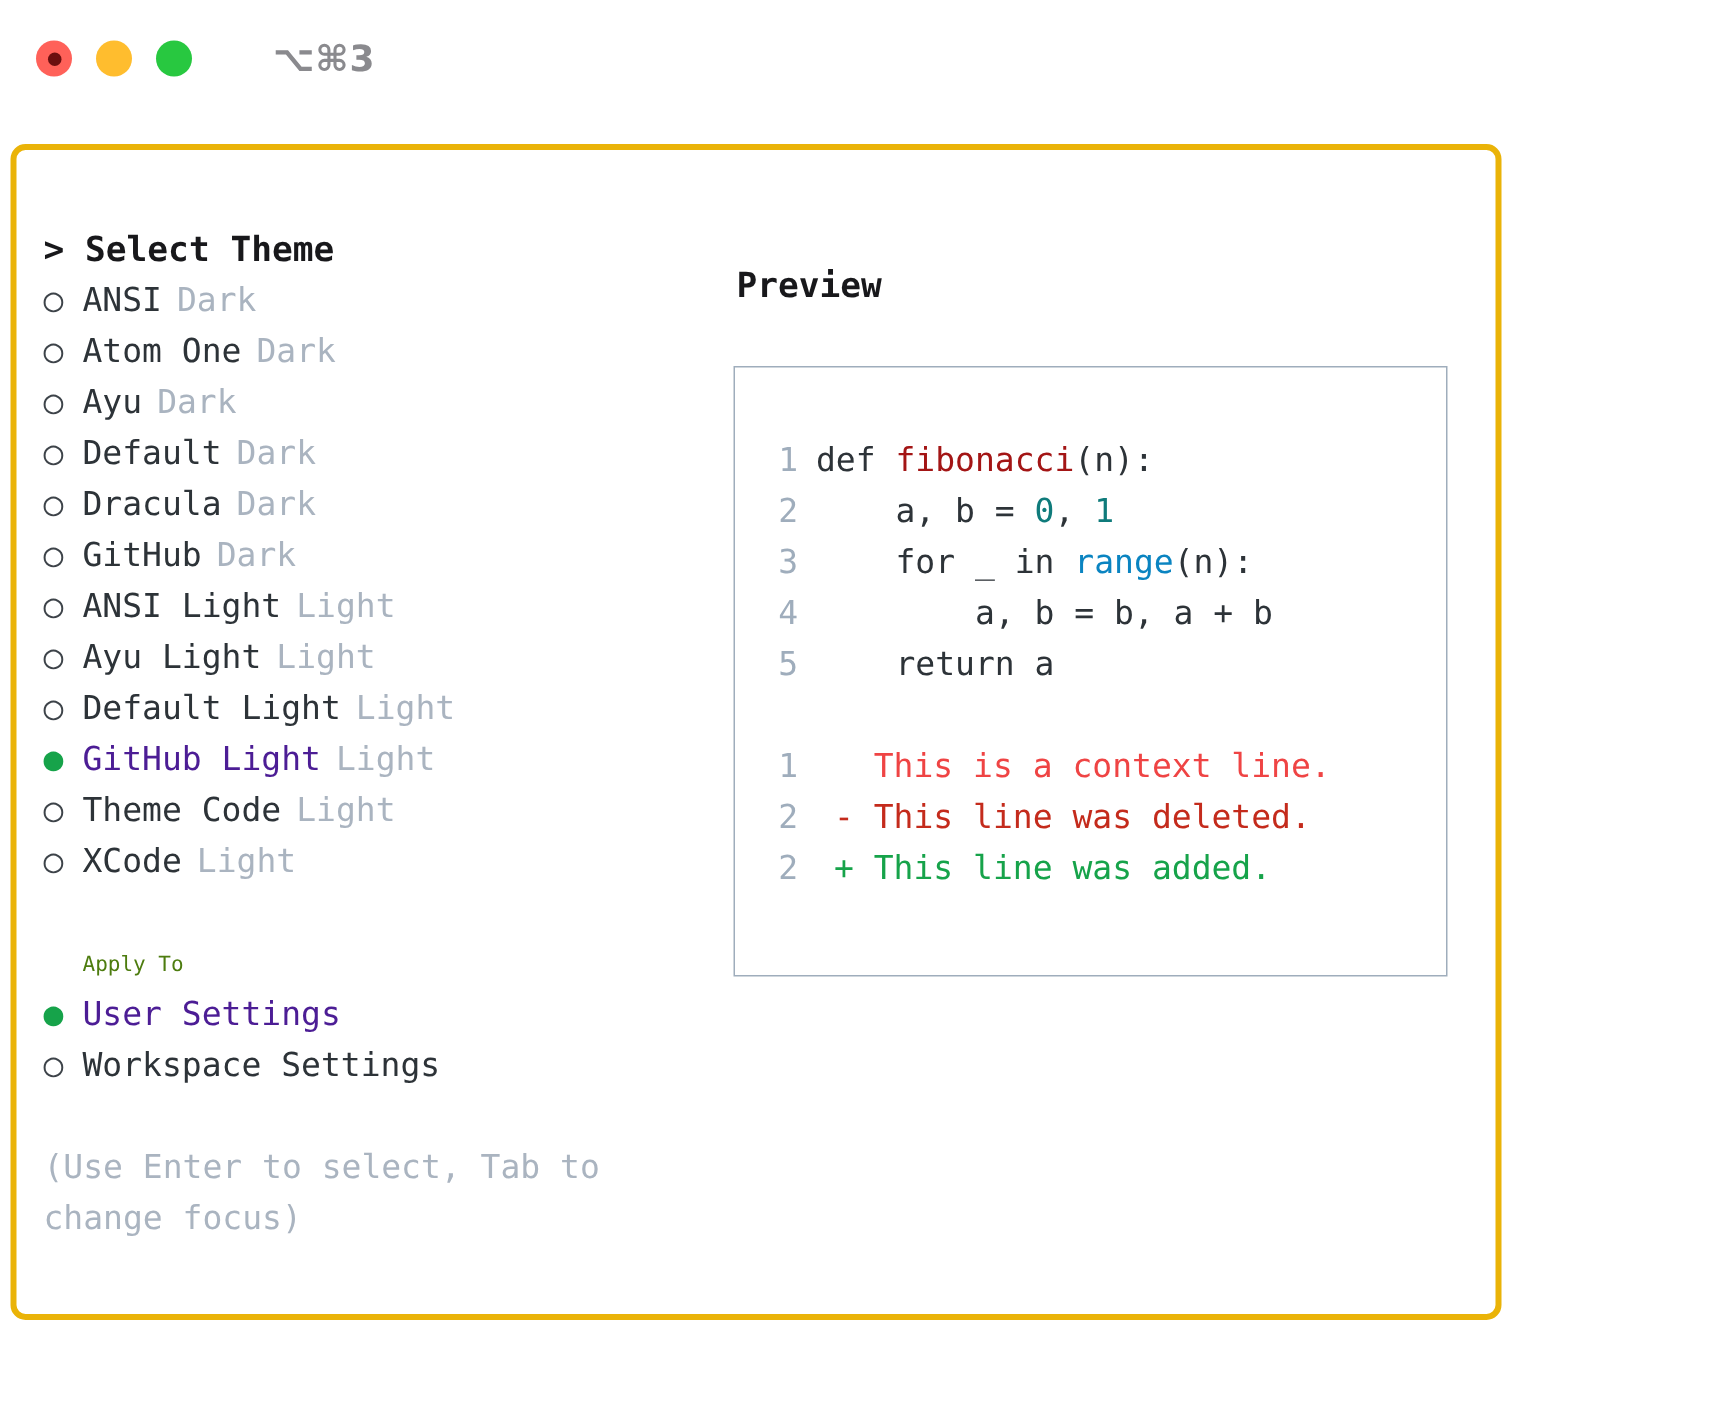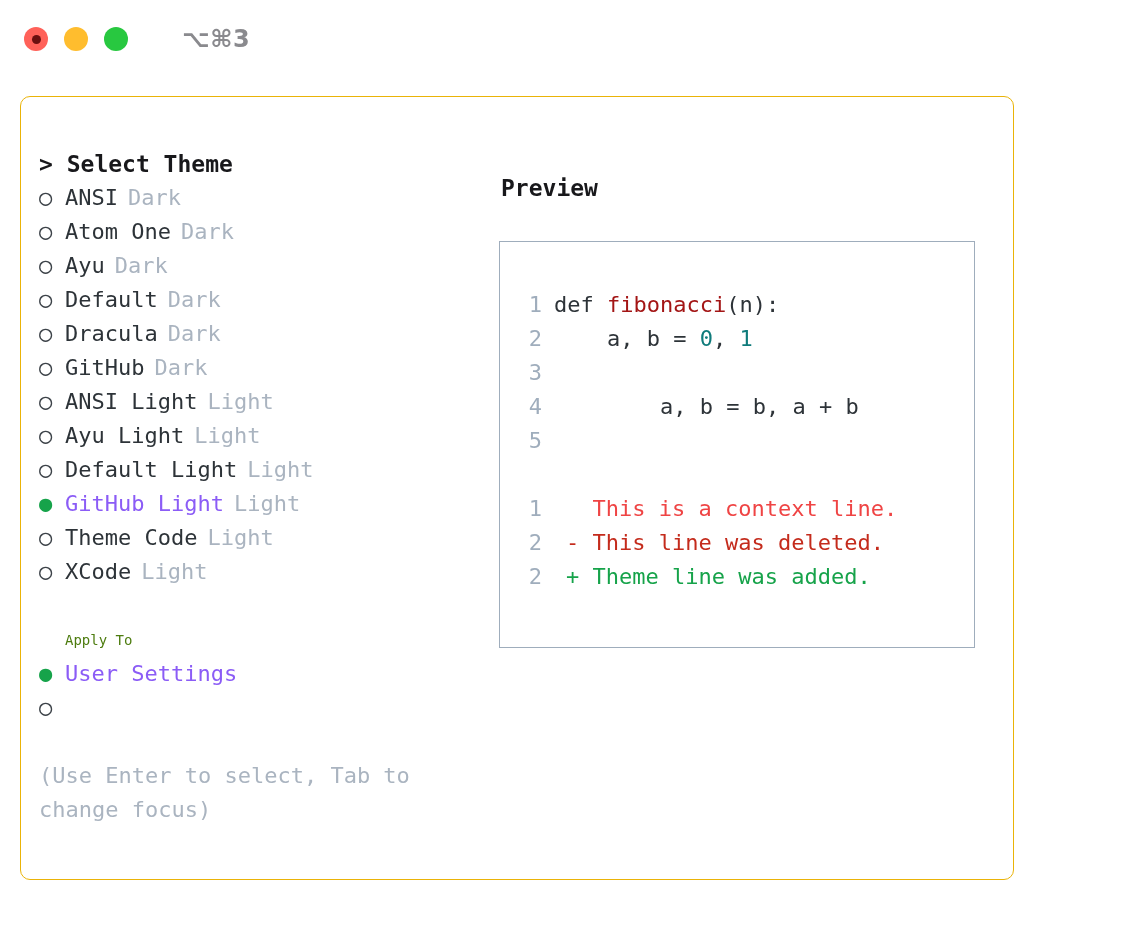--- a/index.html
+++ b/index.html
@@ -64,25 +64,25 @@
     font-size: 24px;
     font-weight: bold;
     color: #8a8a8e;
     letter-spacing: 0.5px;
     font-family: "DejaVu Sans", "Liberation Sans", sans-serif;
   }
 
   
   .content-frame {
     position: absolute;
-    left: 20px;
+    left: 7px;
     top: 96px;
     width: 994px;
     height: 784px;
-    border: 1px solid #eab308;
+    border: 4px solid #eab308;
     border-radius: 10px;
     box-sizing: border-box;
     background: #ffffff;
   }
 
   .columns {
     display: flex;
     padding: 50px 0 0 18px;
   }
   .col-left  { width: 460px; flex: none; }
@@ -108,21 +108,21 @@
   .bullet {
     display: inline-block;
     width: 26px;
     flex: none;
     font-size: 22px;
     line-height: 34px;
   }
   .bullet.on  { color: #16a34a; }
   .bullet.off { color: #3d4349; }
   .label      { color: #2d3338; }
-  .label.sel  { color: #8b5cf6; }
+  .label.sel  { color: #4c1d95; }
   .suffix     { color: #aab4c0; margin-left: 10px; }
 
   .group-hdr {
     font-size: 14px;
     line-height: 34px;
     color: #4d7c0f;
     padding-left: 26px;
     white-space: pre;
   }
 
@@ -218,43 +218,43 @@
             <div class="row"><span class="bullet off">○</span><span class="label">Theme Code</span><span class="suffix">Light</span></div>
             <div class="row"><span class="bullet off">○</span><span class="label">XCode</span><span class="suffix">Light</span></div>
           </div>
 
         <div class="spacer-lg"></div>
 
         <div class="group-hdr">Apply To</div>
 
         <div id="apply-to-list">
             <div class="row"><span class="bullet on">●</span><span class="label sel">User Settings</span></div>
-            <div class="row"><span class="bullet off">○</span></div>
+            <div class="row"><span class="bullet off">○</span><span class="label">Workspace Settings</span></div>
           </div>
 
         <div class="spacer-lg"></div>
 
         <div class="hint">(Use Enter to select, Tab to change focus)</div>
       </div>
 
       <div class="col-right">
         <div class="preview-title">Preview</div>
 
         <div class="code-box">
           <div id="code-block">
               <div class="code-line"><span class="lineno">1</span><span><span class="code-text">def </span><span class="tok-fn">fibonacci</span><span class="code-text">(n):</span></span></div>
               <div class="code-line"><span class="lineno">2</span><span><span class="code-text">    a, b = </span><span class="tok-num">0</span><span class="code-text">, </span><span class="tok-num">1</span></span></div>
-              <div class="code-line"><span class="lineno">3</span></div>
+              <div class="code-line"><span class="lineno">3</span><span><span class="code-text">    for _ in </span><span class="tok-call">range</span><span class="code-text">(n):</span></span></div>
               <div class="code-line"><span class="lineno">4</span><span><span class="code-text">        a, b = b, a + b</span></span></div>
-              <div class="code-line"><span class="lineno">5</span></div>
+              <div class="code-line"><span class="lineno">5</span><span><span class="code-text">    return a</span></span></div>
             </div>
           <div class="blank-line"></div>
           <div id="diff-block">
               <div class="code-line"><span class="lineno">1</span><span class="tok-ctx" style="margin-left: 12px;"> </span><span class="tok-ctx"> This is a context line.</span></div>
               <div class="code-line"><span class="lineno">2</span><span class="tok-del" style="margin-left: 12px;">-</span><span class="tok-del"> This line was deleted.</span></div>
-              <div class="code-line"><span class="lineno">2</span><span class="tok-add" style="margin-left: 12px;">+</span><span class="tok-add"> Theme line was added.</span></div>
+              <div class="code-line"><span class="lineno">2</span><span class="tok-add" style="margin-left: 12px;">+</span><span class="tok-add"> This line was added.</span></div>
             </div>
         </div>
       </div>
 
     </div>
   </div>
 </div>
 
 </body></html>

